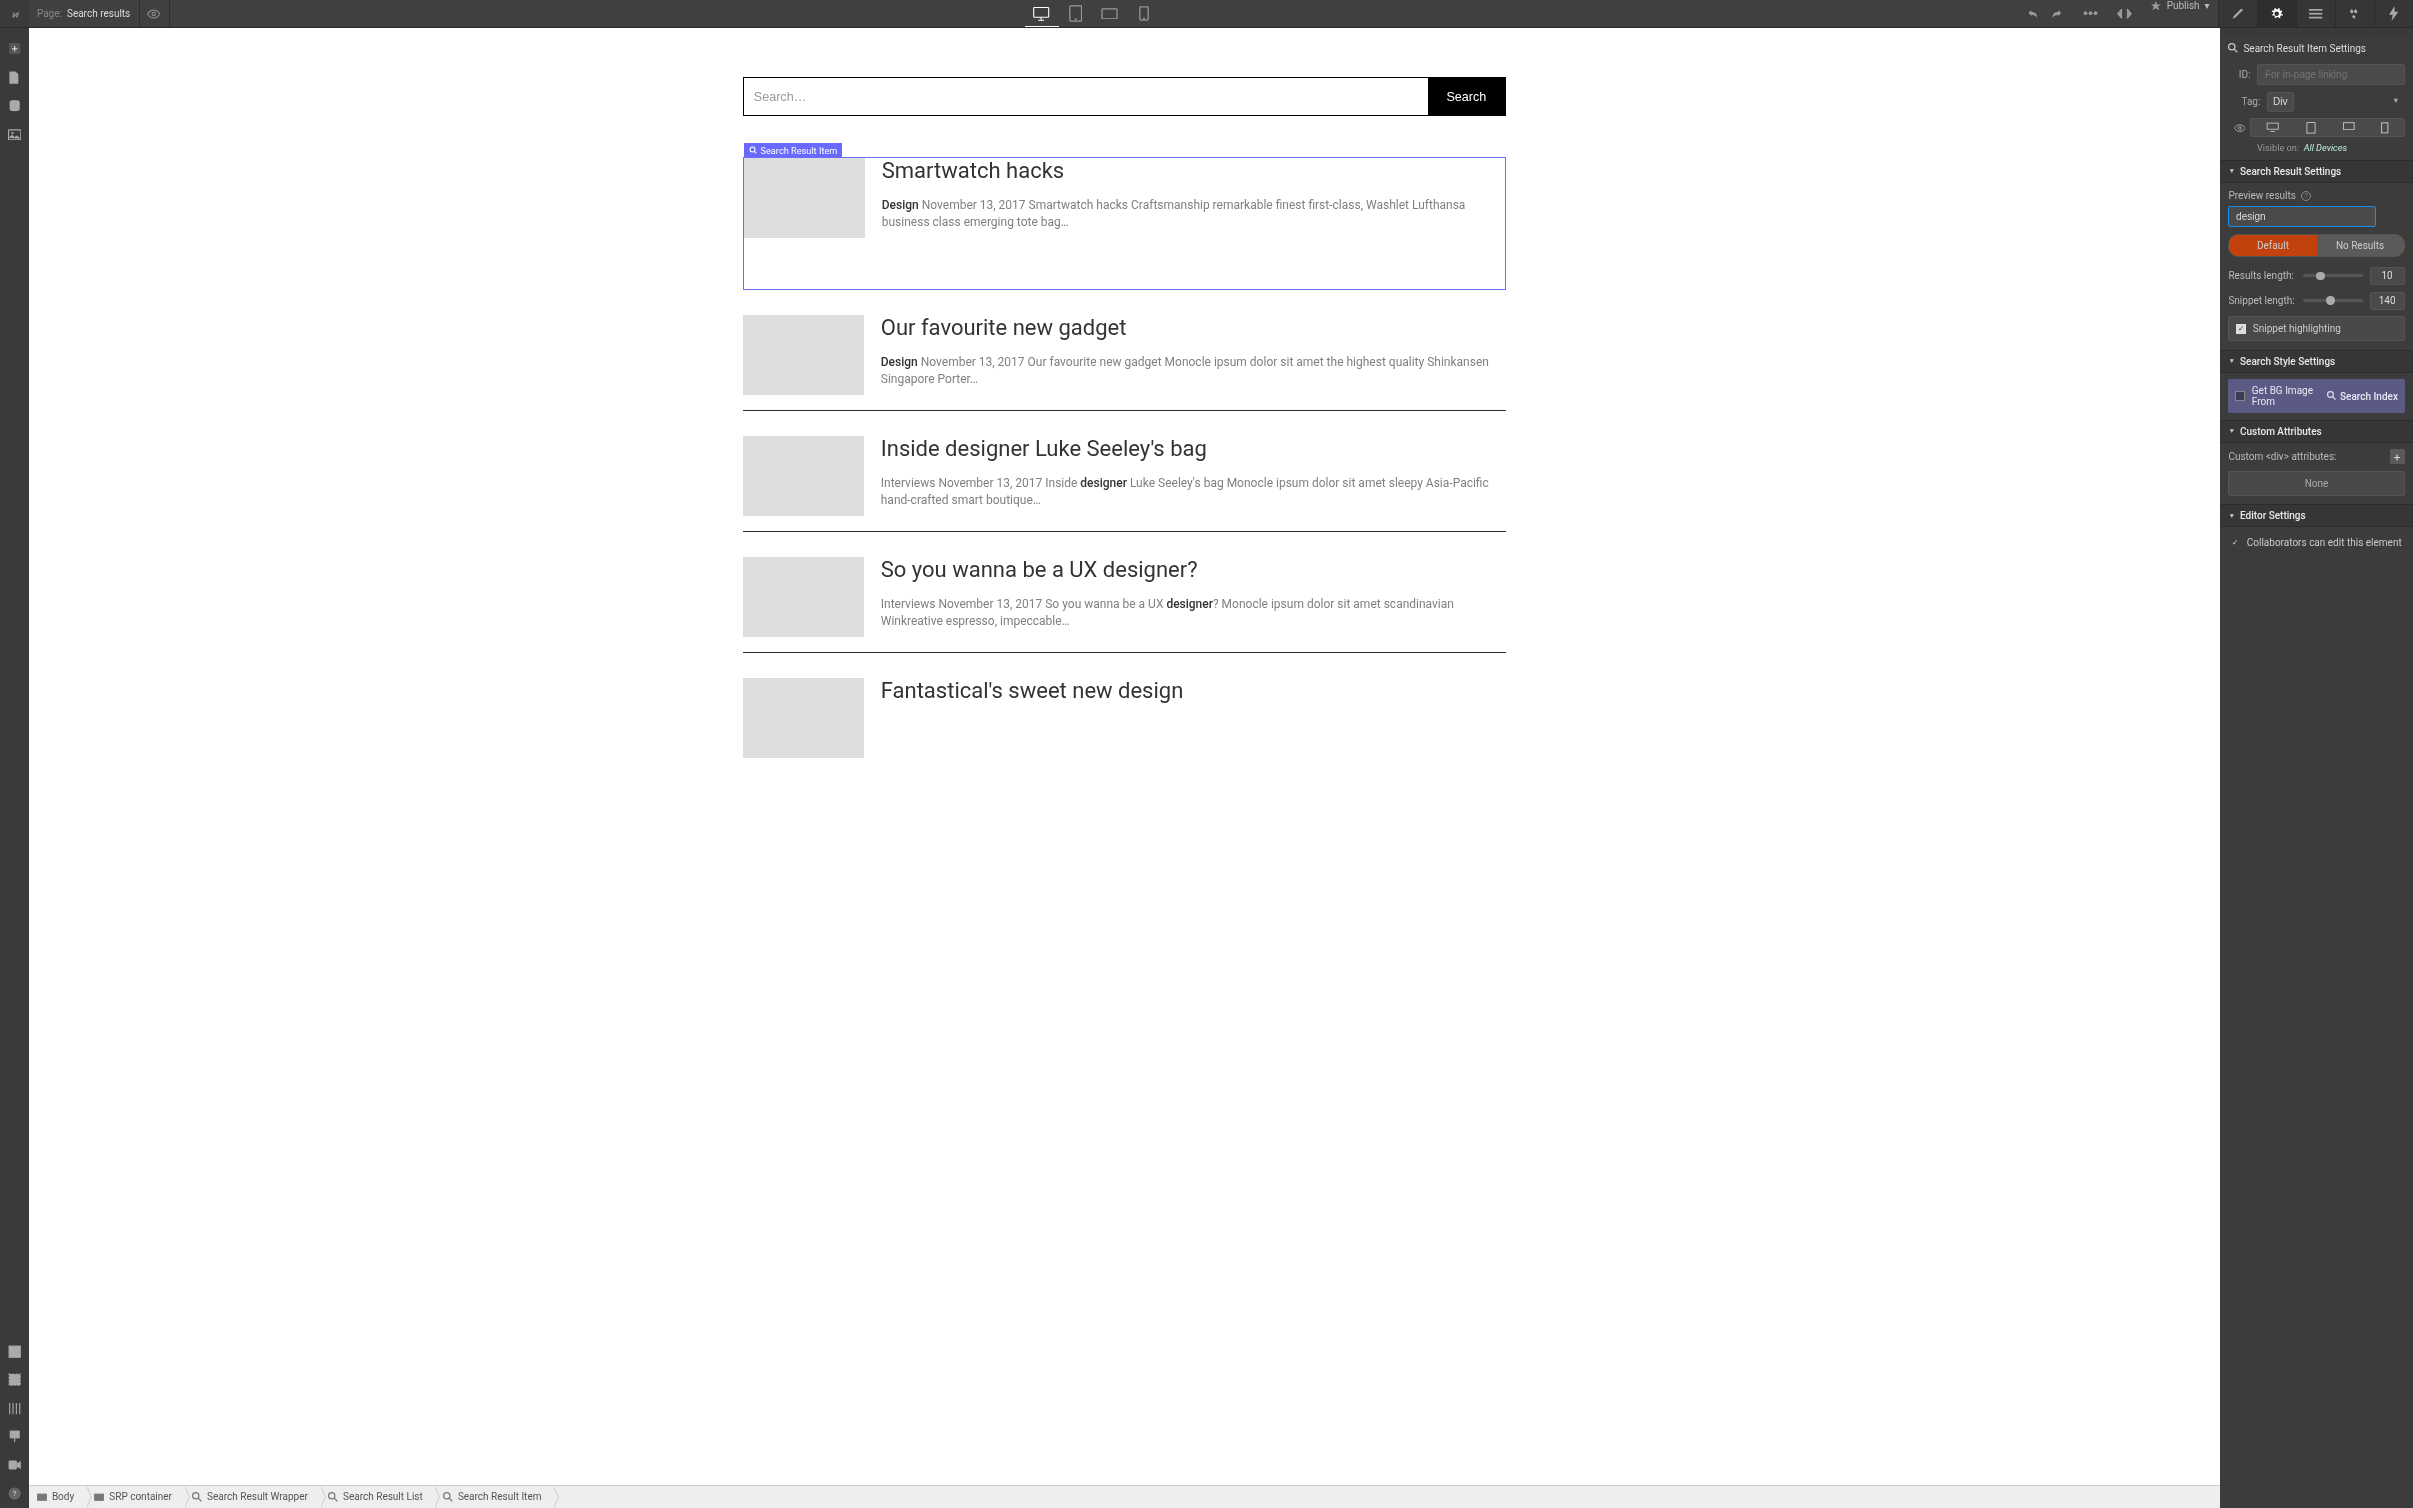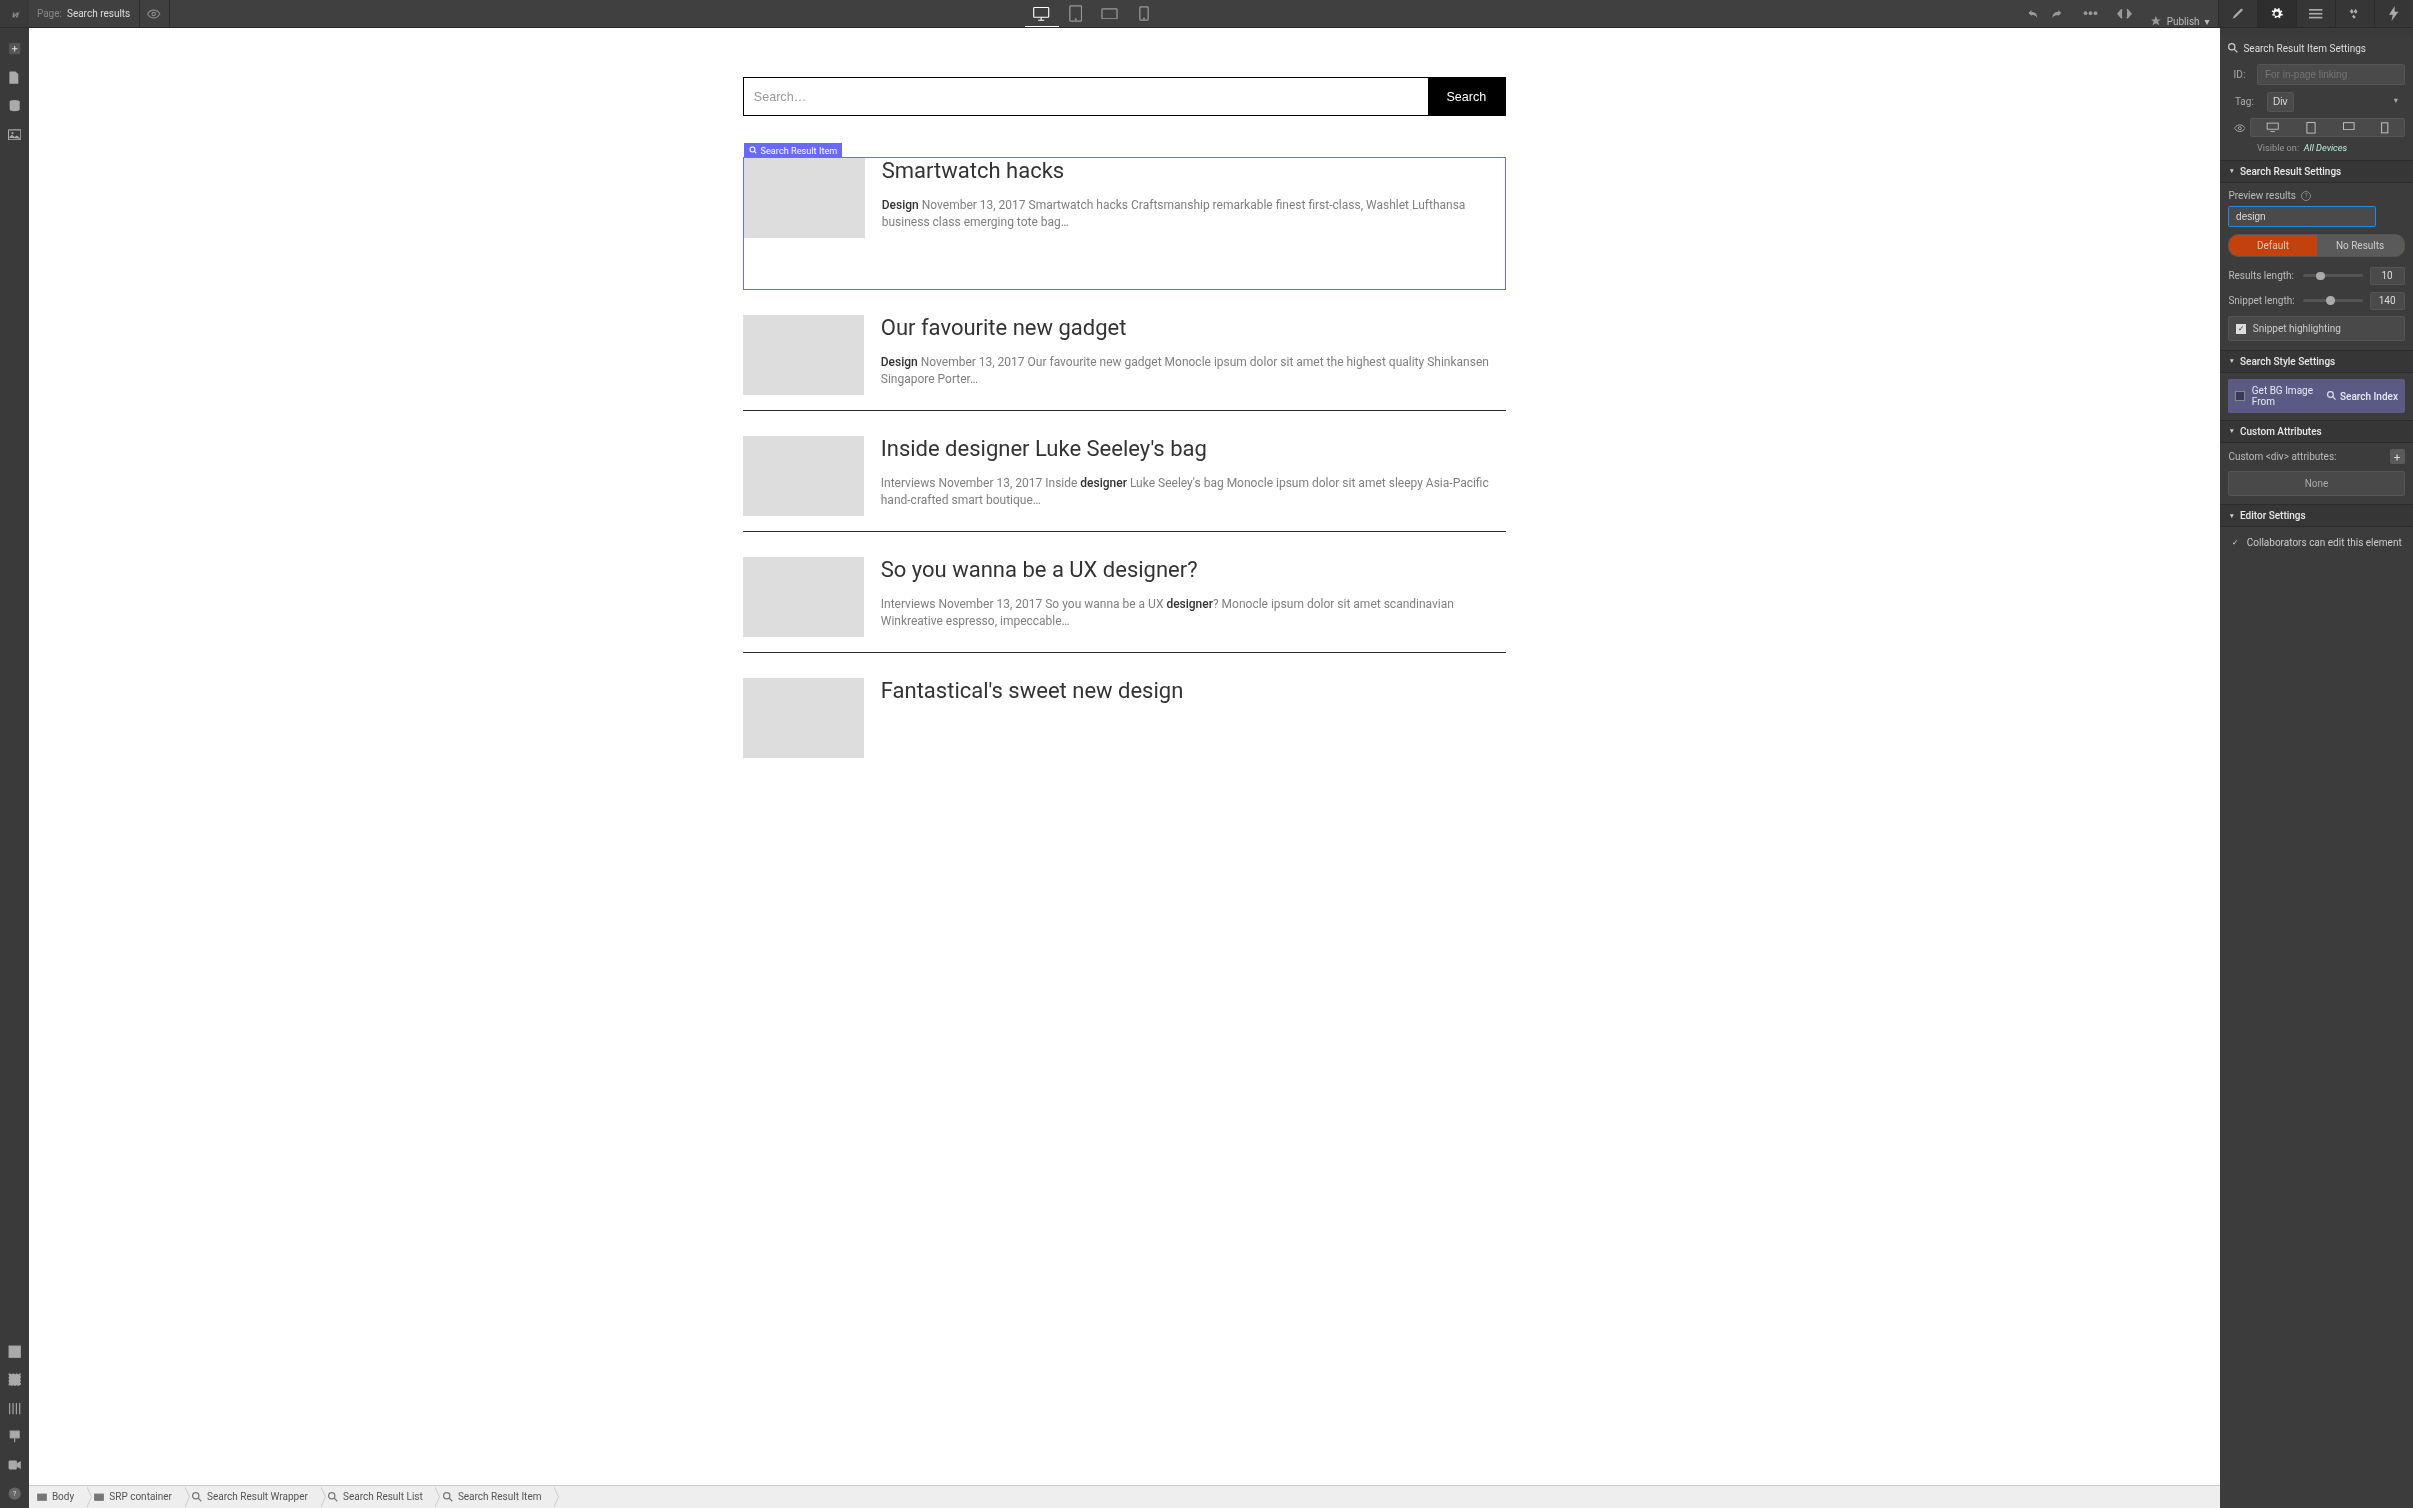--- a/index.html
+++ b/index.html
@@ -15,21 +15,21 @@
 .top .pg-icon{width:30px;display:flex;align-items:center;justify-content:center;border-right:0.8px solid #2d2d2d}
 .top .spacer{flex:1}
 .top .devices{display:flex;align-items:stretch}
 .top .dev{width:34px;display:flex;align-items:center;justify-content:center;cursor:pointer}
 .top .dev svg{stroke:#999;fill:none}
 .top .dev.active{border-bottom:1.7px solid #fff}
 .top .dev.active svg{stroke:#fff}
 .top .right{display:flex;align-items:stretch}
 .top .tbtn{width:34px;display:flex;align-items:center;justify-content:center;cursor:pointer}
 .top .tbtn svg{fill:#999}
-.top .publish{display:flex;align-items:flex-end;padding:0 8.4px;color:#bbb}
+.top .publish{display:flex;align-items:flex-start;padding:0 8.4px;color:#bbb}
 .top .publish .chev{margin-left:5px}
 .top .tabbtn{width:39px;display:flex;align-items:center;justify-content:center;background:#363636;border-left:0.8px solid #2b2b2b;cursor:pointer}
 .top .tabbtn.active{background:#2e2e2e}
 .top .tabbtn svg{fill:#aaa}
 .top .tabbtn.active svg{fill:#fff}
 
 
 .left{position:absolute;top:28px;bottom:0;left:0;width:28.5px;background:#3a3a3a;display:flex;flex-direction:column;align-items:center;padding-top:6.7px}
 .left .rbtn{width:22px;height:28.5px;display:flex;align-items:center;justify-content:center;cursor:pointer}
 .left .rbtn svg{fill:#aaa}
@@ -62,21 +62,21 @@
 .crumb .cbtn::after{content:"";position:absolute;right:-5.9px;top:0;width:0;height:0;border-top:11.7px solid transparent;border-bottom:11.7px solid transparent;border-left:5.9px solid #ccc;z-index:1}
 .crumb .cbtn::before{content:"";position:absolute;right:-5px;top:0;width:0;height:0;border-top:11.7px solid transparent;border-bottom:11.7px solid transparent;border-left:5.9px solid #eee;z-index:2}
 .crumb .cbtn .ci{margin-right:5px;display:inline-flex}
 .crumb .cbtn .ci svg{fill:#777;stroke:#777}
 
 
 .panel{position:absolute;top:36px;right:0;bottom:0;width:193px;background:#3c3c3c;color:#ccc;font-size:10px;overflow-y:auto}
 .panel .hdr{padding:6.7px 8.4px;display:flex;align-items:center;color:#ddd}
 .panel .hdr svg{margin-right:5px;fill:#ccc}
 .panel .row{display:flex;align-items:center;padding:3.4px 8.4px}
-.panel .row .lbl{width:32px;text-align:center;margin-right:6.7px;color:#aaa}
+.panel .row .lbl{width:32px;text-align:right;margin-right:6.7px;color:#aaa}
 .panel input[type=text]{flex:1;background:#4a4a4a;border:0.8px solid #555;color:#ddd;padding:4.2px 6.7px;border-radius:1.7px;font-size:10px}
 .panel input[type=text].lit{border-color:#1a8fe6}
 .panel select{flex:1;background:#4a4a4a;border:0.8px solid #555;color:#ddd;padding:3.4px 5px;border-radius:1.7px;font-size:10px;appearance:none;-webkit-appearance:none}
 .panel .select-wrap{flex:1;position:relative}
 .panel .select-wrap::after{content:"▾";position:absolute;right:6.7px;top:3.4px;color:#aaa;pointer-events:none;font-size:8.4px}
 .panel .visrow{display:flex;align-items:center;padding:3.4px 8.4px}
 .panel .visrow .eye{width:22px;display:flex;justify-content:center}
 .panel .visrow .boxes{flex:1;display:flex;justify-content:space-around;background:#4a4a4a;border:0.8px solid #555;border-radius:1.7px;padding:2.5px 1.7px}
 .panel .sub{padding:1.7px 8.4px 6.7px 37px;color:#8aa;font-size:9.2px}
 .panel .sub .k{color:#999}

